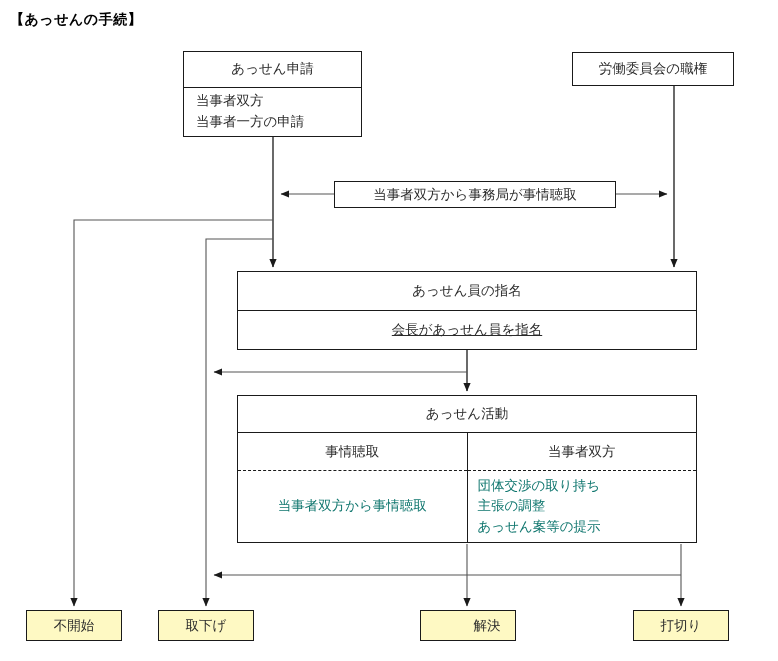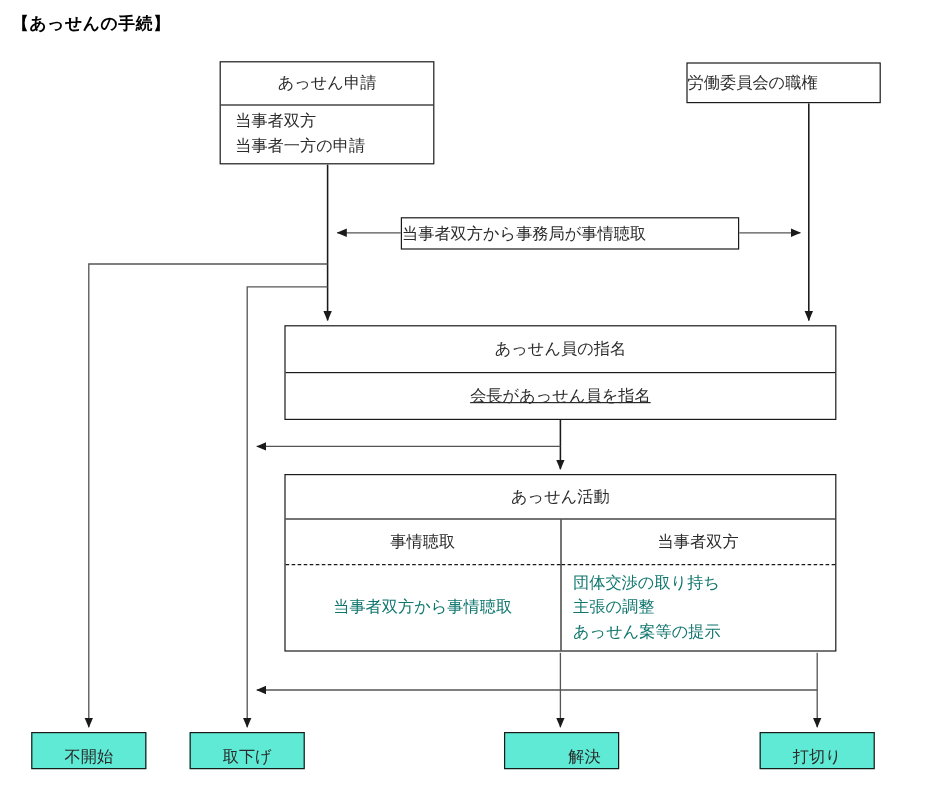--- a/index.html
+++ b/index.html
@@ -101,36 +101,36 @@
     white-space: pre-line;
   }
   .col-body.center {
     justify-content: center;
     text-align: center;
   }
   .terminal {
     position: absolute;
     box-sizing: border-box;
     border: 1.6px solid #1a1a1a;
-    background: #5eead4;
-    display: flex;
-    align-items: flex-end;
+    background: #fef9c3;
+    display: flex;
+    align-items: center;
     justify-content: center;
     font-size: 13.5px;
     color: #2b2b2b;
     z-index: 2;
   }
   .simple-node {
     position: absolute;
     box-sizing: border-box;
     border: 1.6px solid #1a1a1a;
     background: #ffffff;
     display: flex;
     align-items: center;
-    justify-content: flex-start;
+    justify-content: center;
     font-size: 13.5px;
     color: #2b2b2b;
     z-index: 2;
   }
 </style>
 </head>
 <body>
 
 <div id="canvas">
 

